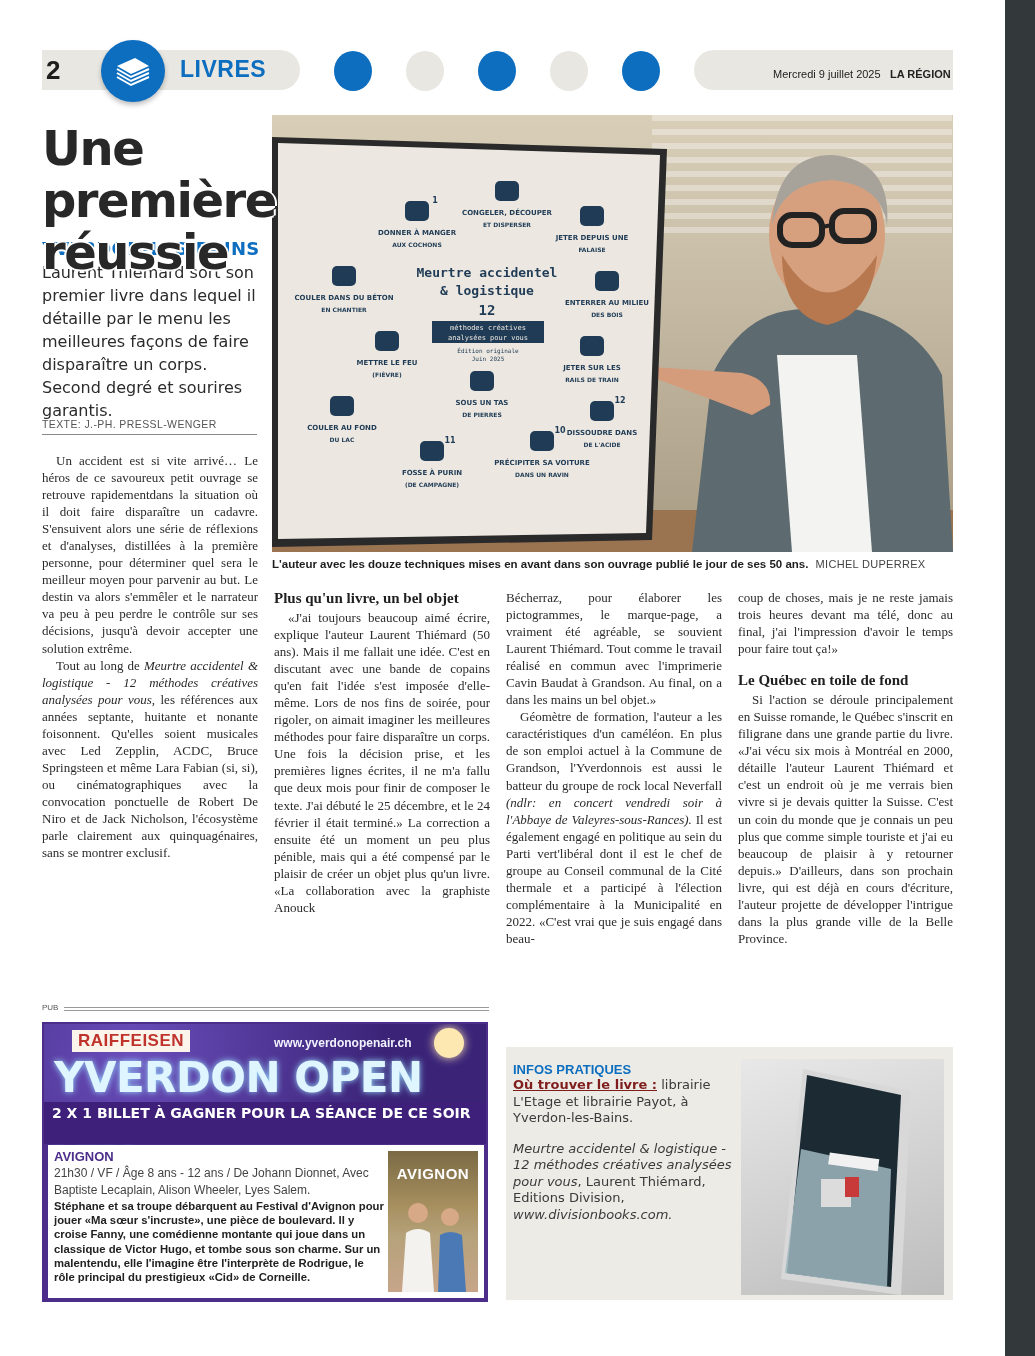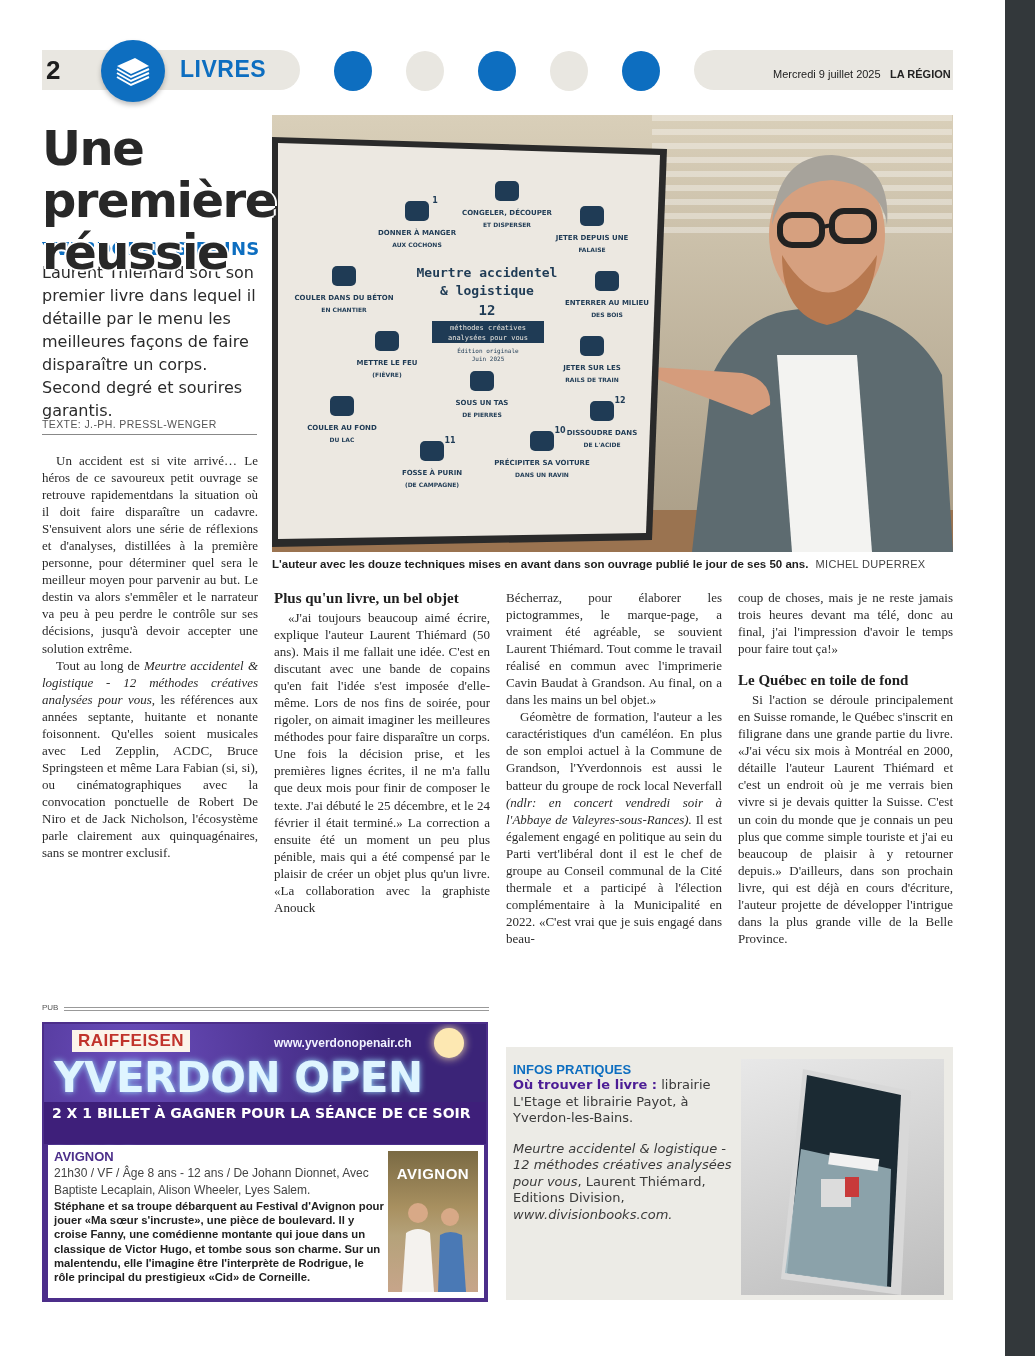--- a/index.html
+++ b/index.html
@@ -53,21 +53,21 @@
   .ad-movie { position: absolute; left: 6px; top: 4px; color: #4c2e8a; font: bold 13px "Liberation Sans", sans-serif; }
   .ad-meta { position: absolute; left: 6px; top: 20px; width: 330px; font: 12px/17px "Liberation Sans", sans-serif; color: #444; }
   .ad-syn { position: absolute; left: 6px; top: 54px; width: 330px; font: bold 11.3px/14.2px "Liberation Sans", sans-serif; color: #222; }
   .ad-poster { position: absolute; left: 340px; top: 6px; width: 90px; height: 141px; background: linear-gradient(180deg, #7a6a44 0%, #a89060 40%, #b5a27a 60%, #c7a58a 100%); overflow: hidden; }
   .ad-poster-title { position: absolute; left: 0; top: 14px; width: 100%; text-align: center; color: #fff; font: bold 15px "Liberation Sans", sans-serif; letter-spacing: 0.5px; }
 
   
   .infos { position: absolute; left: 506px; top: 1047px; width: 447px; height: 253px; background: #ecebe6; }
   .infos-h { position: absolute; left: 7px; top: 15px; color: #0d6ec0; font: bold 13px "Liberation Sans", sans-serif; }
   .infos-t { position: absolute; left: 7px; top: 30px; width: 220px; font: 13px/16.5px "DejaVu Sans", sans-serif; color: #3a3a3a; }
-  .infos-t b { color: #4c1d95; }
+  .infos-t b { color: #7f1d1d; text-decoration: underline; }
   .infos-t p { margin-bottom: 14px; }
   .infos-t i { font-style: italic; }
   .infos-img { position: absolute; left: 235px; top: 12px; width: 203px; height: 236px; background: linear-gradient(160deg, #e8e8e8, #bdbdbd); overflow: hidden; }
 </style>
 </head>
 <body>
 
 <div class="right-strip"></div>
 
 <div class="hdr-left"></div>

